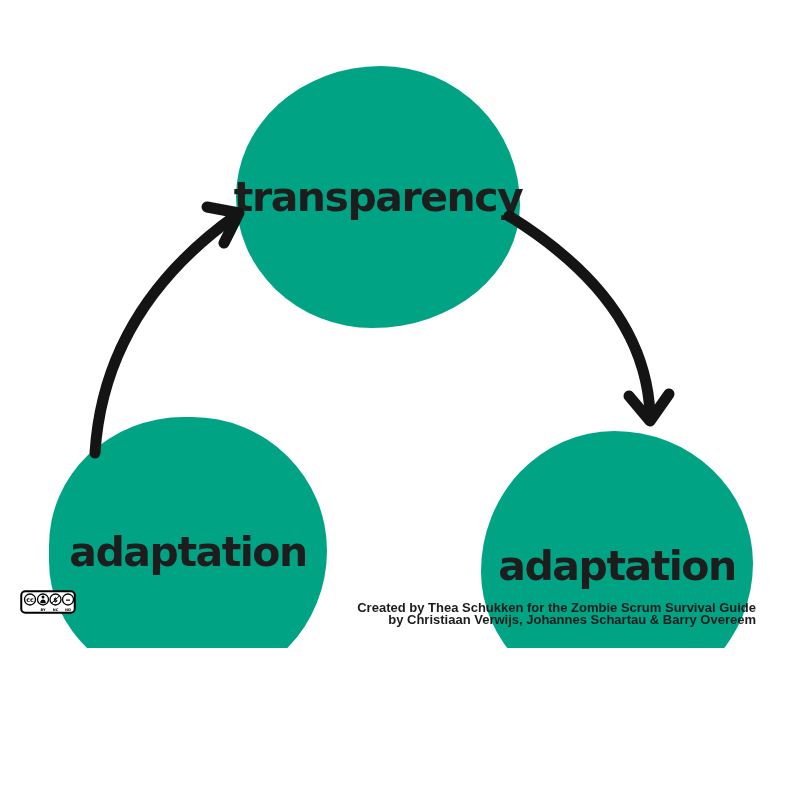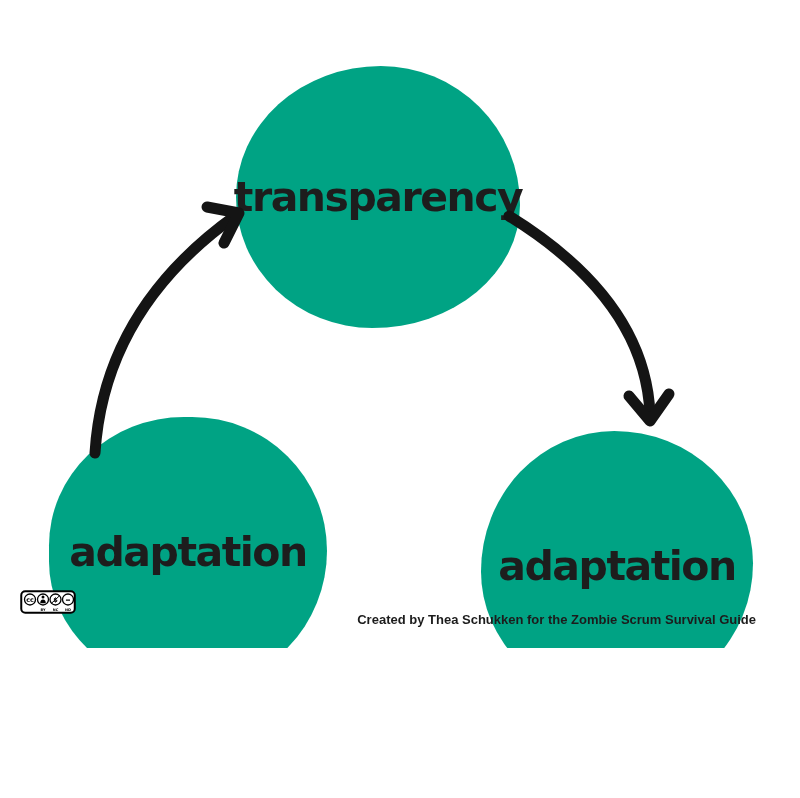--- a/index.html
+++ b/index.html
@@ -152,15 +152,16 @@
         <text class="lic-glyph" x="96" y="24">=</text>
       </g>
       <text class="lic-label" x="46" y="42">BY</text>
       <text class="lic-label" x="71" y="42">NC</text>
       <text class="lic-label" x="96" y="42">ND</text>
     </svg>
   </div>
 
   <div class="attribution">
     <div>Created by Thea Schukken for the Zombie Scrum Survival Guide</div>
+    <div>by Christiaan Verwijs, Johannes Schartau &amp; Barry Overeem</div>
   </div>
 
 </div>
 
 </body></html>

